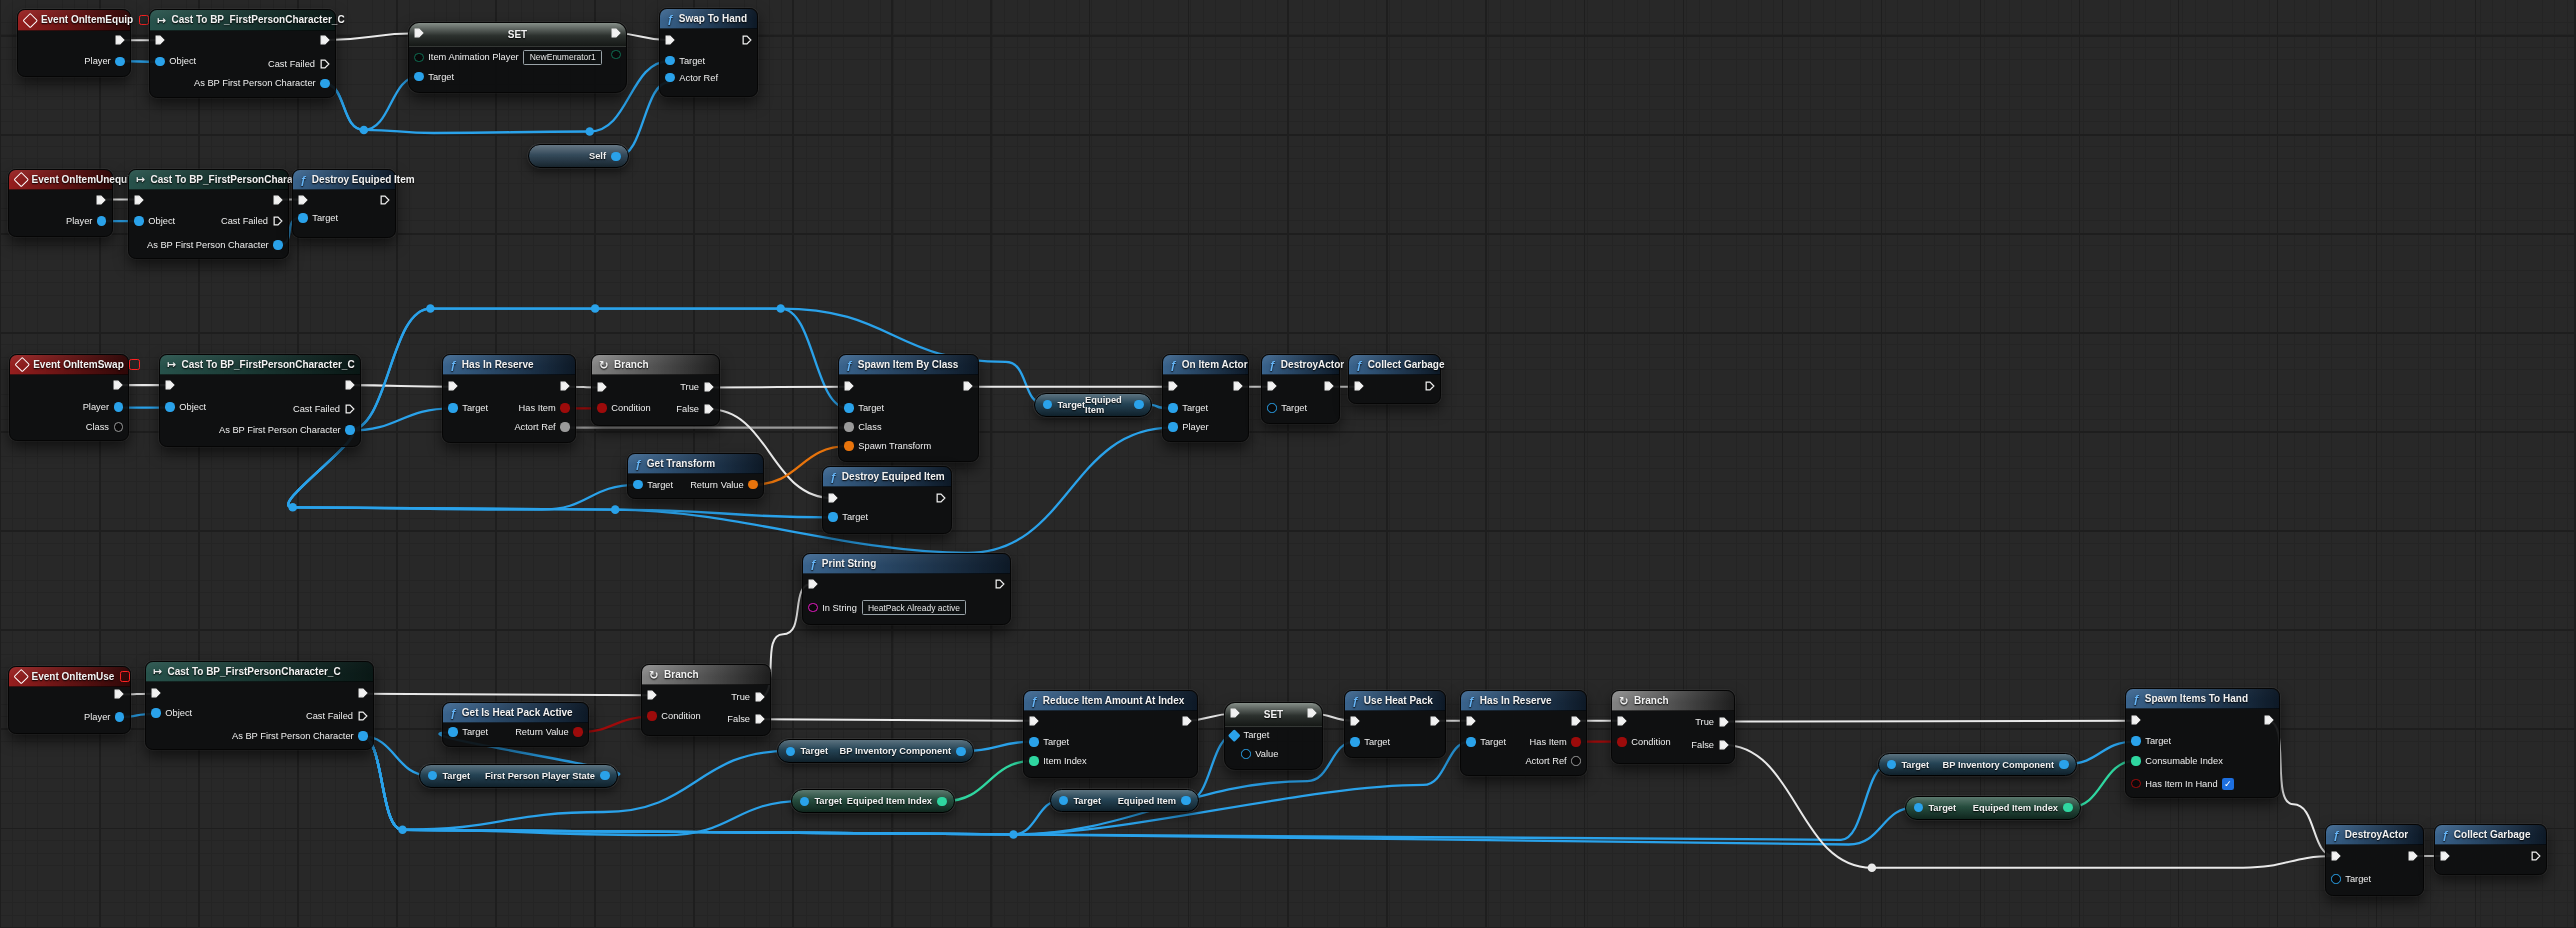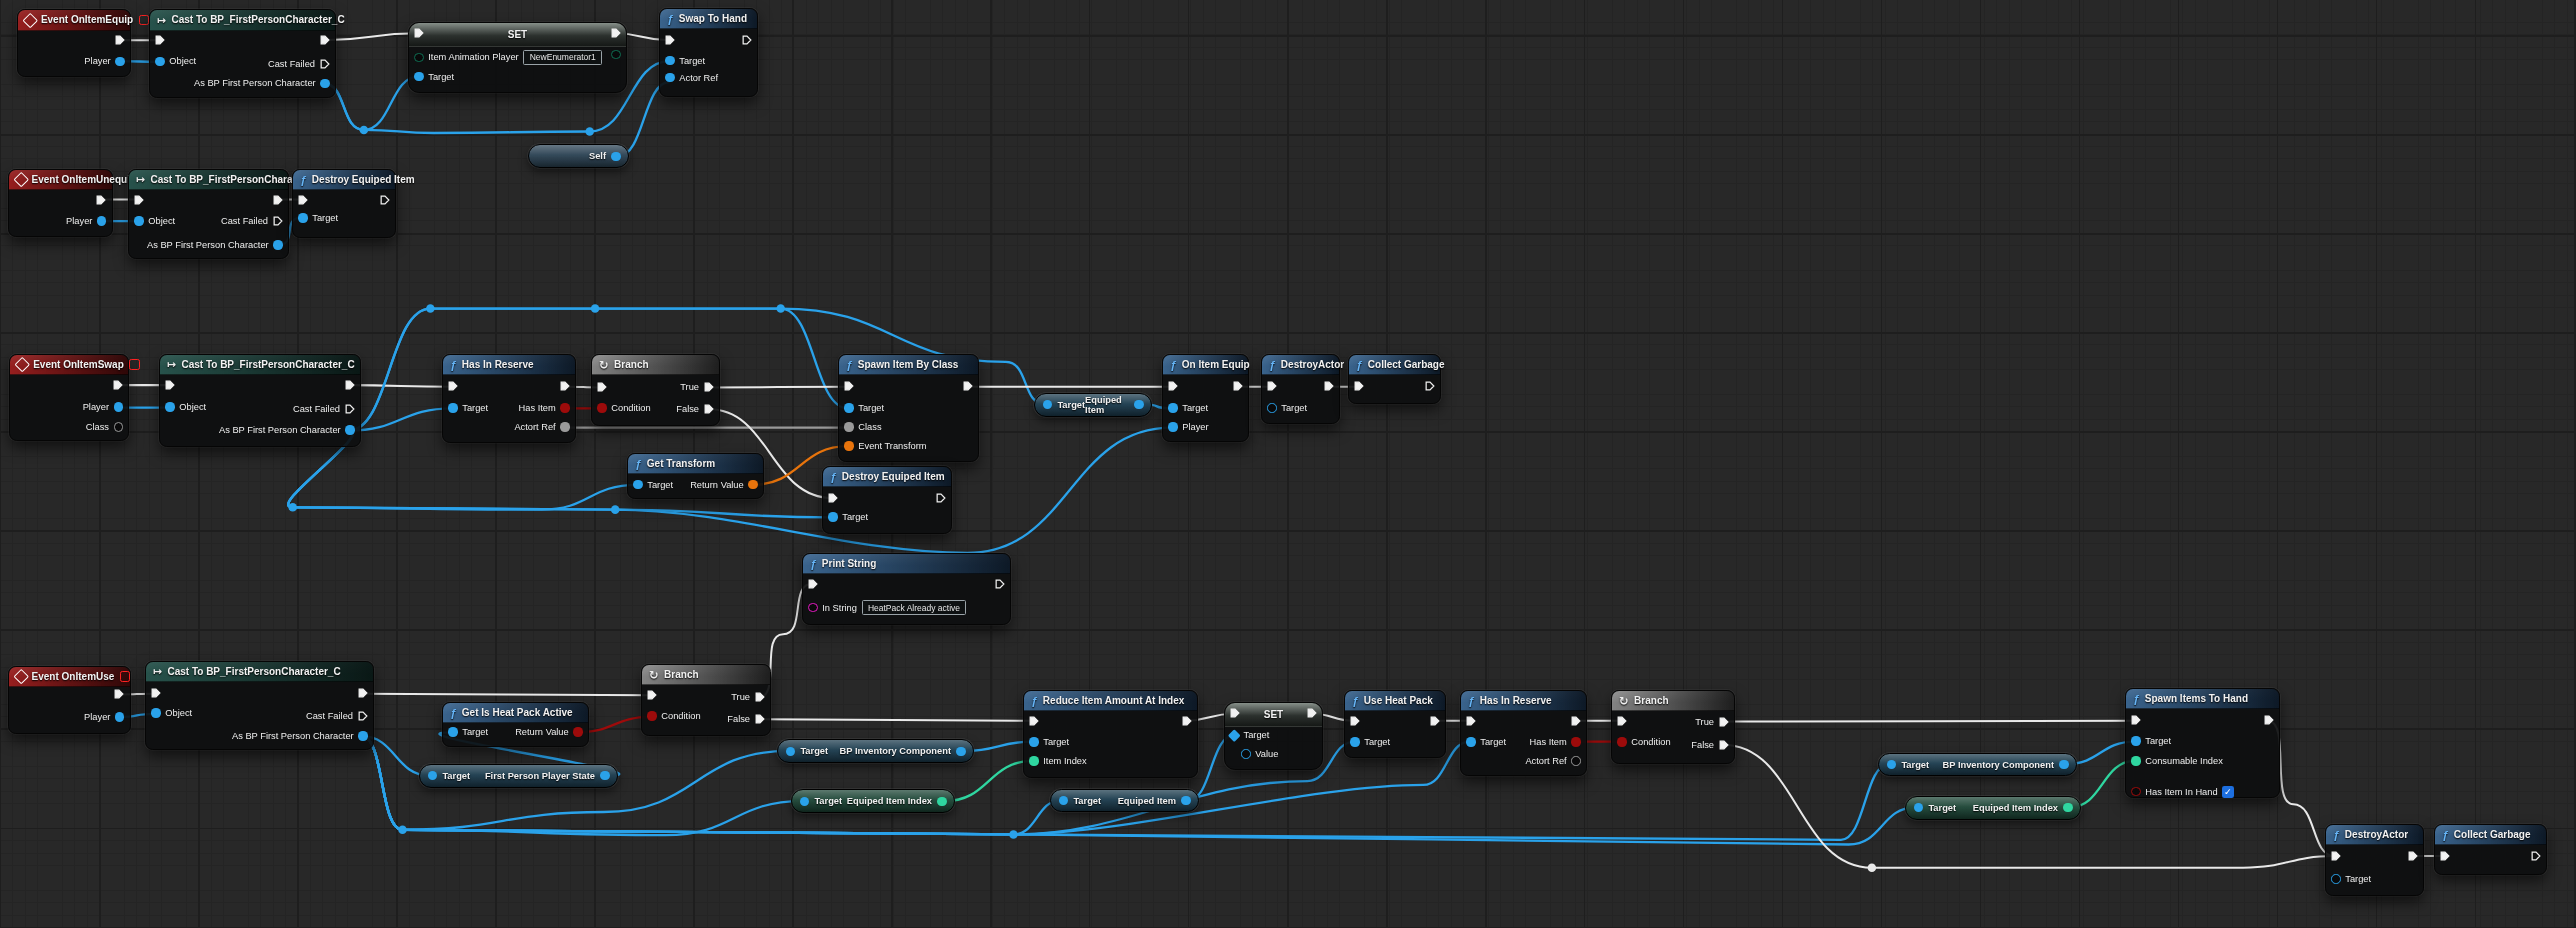--- a/index.html
+++ b/index.html
@@ -414,21 +414,21 @@
         <div class="pin l" style="top: 48px;">
           <span class="pdot" style="background: rgb(42, 162, 234);"></span>
           <span>Target</span>
         </div>
         <div class="pin l" style="top: 67px;">
           <span class="pdot" style="background: rgb(154, 154, 154);"></span>
           <span>Class</span>
         </div>
         <div class="pin l" style="top: 86px;">
           <span class="pdot" style="background: rgb(232, 116, 12);"></span>
-          <span>Event Transform</span>
+          <span>Spawn Transform</span>
         </div>
         <div class="pin r" style="top: 26px;">
           <svg width="10" height="10" style="flex: 0 0 auto;" viewBox="0 0 13 13">
             <path d="M1.5 1.5 h5 l5 5 -5 5 h-5 z" fill="#f2f2f2" stroke="#f2f2f2" stroke-width="1.6"></path>
           </svg>
         </div>
       </div>
       <div class="node" style="left: 627px; top: 453px; width: 135px; height: 44px;">
         <div class="hdr h-func">
           <span class="ico">ƒ</span>
@@ -469,21 +469,21 @@
           <span>Target</span>
         </span>
         <span class="half">
           <span>Equiped Item</span>
           <span class="pdot" style="background: rgb(42, 162, 234);"></span>
         </span>
       </div>
       <div class="node" style="left: 1162px; top: 354px; width: 85px; height: 86px;">
         <div class="hdr h-func">
           <span class="ico">ƒ</span>
-          <span>On Item Equip</span>
+          <span>On Item Actor</span>
         </div>
         <div class="pin l" style="top: 26px;">
           <svg width="10" height="10" style="flex: 0 0 auto;" viewBox="0 0 13 13">
             <path d="M1.5 1.5 h5 l5 5 -5 5 h-5 z" fill="#f2f2f2" stroke="#f2f2f2" stroke-width="1.6"></path>
           </svg>
         </div>
         <div class="pin l" style="top: 48px;">
           <span class="pdot" style="background: rgb(42, 162, 234);"></span>
           <span>Target</span>
         </div>
@@ -834,21 +834,21 @@
           </svg>
         </div>
         <div class="pin l" style="top: 47px;">
           <span class="pdot" style="background: rgb(42, 162, 234);"></span>
           <span>Target</span>
         </div>
         <div class="pin l" style="top: 67px;">
           <span class="pdot" style="background: rgb(47, 214, 160);"></span>
           <span>Consumable Index</span>
         </div>
-        <div class="pin l" style="top: 97px;">
+        <div class="pin l" style="top: 89px;">
           <span class="pdot" style="border: 1.9px solid rgb(157, 11, 11); background: rgba(0, 0, 0, 0.4);"></span>
           <span>Has Item In Hand</span>
           <span class="pcheck">✓</span>
         </div>
         <div class="pin r" style="top: 26px;">
           <svg width="10" height="10" style="flex: 0 0 auto;" viewBox="0 0 13 13">
             <path d="M1.5 1.5 h5 l5 5 -5 5 h-5 z" fill="#f2f2f2" stroke="#f2f2f2" stroke-width="1.6"></path>
           </svg>
         </div>
       </div>

